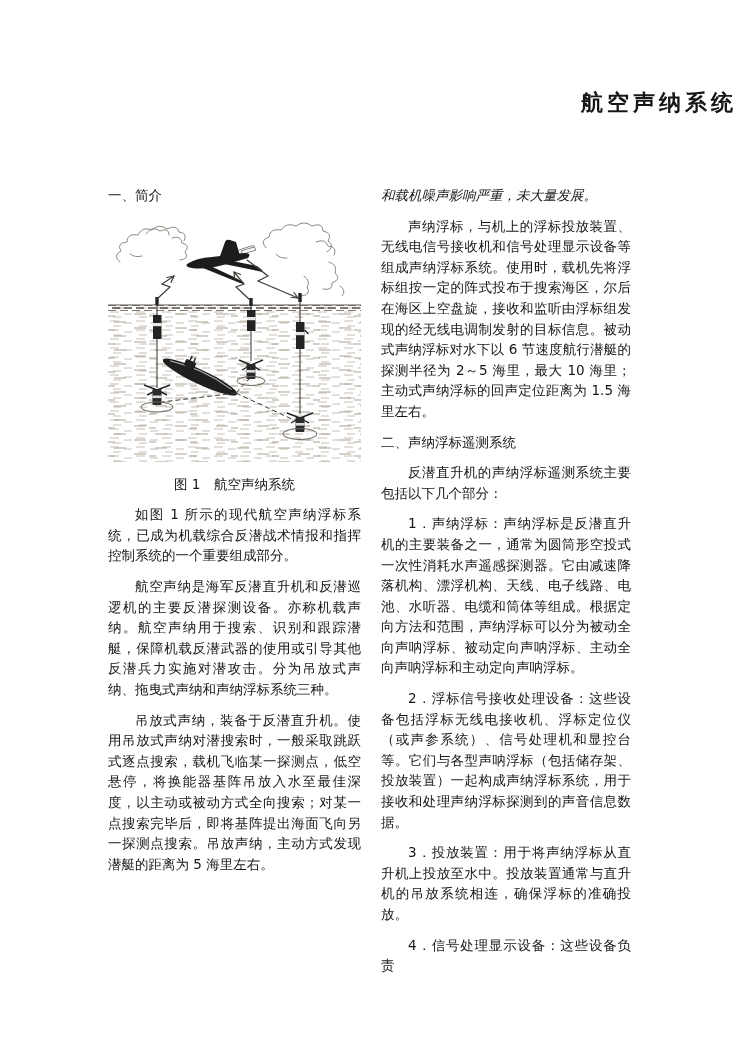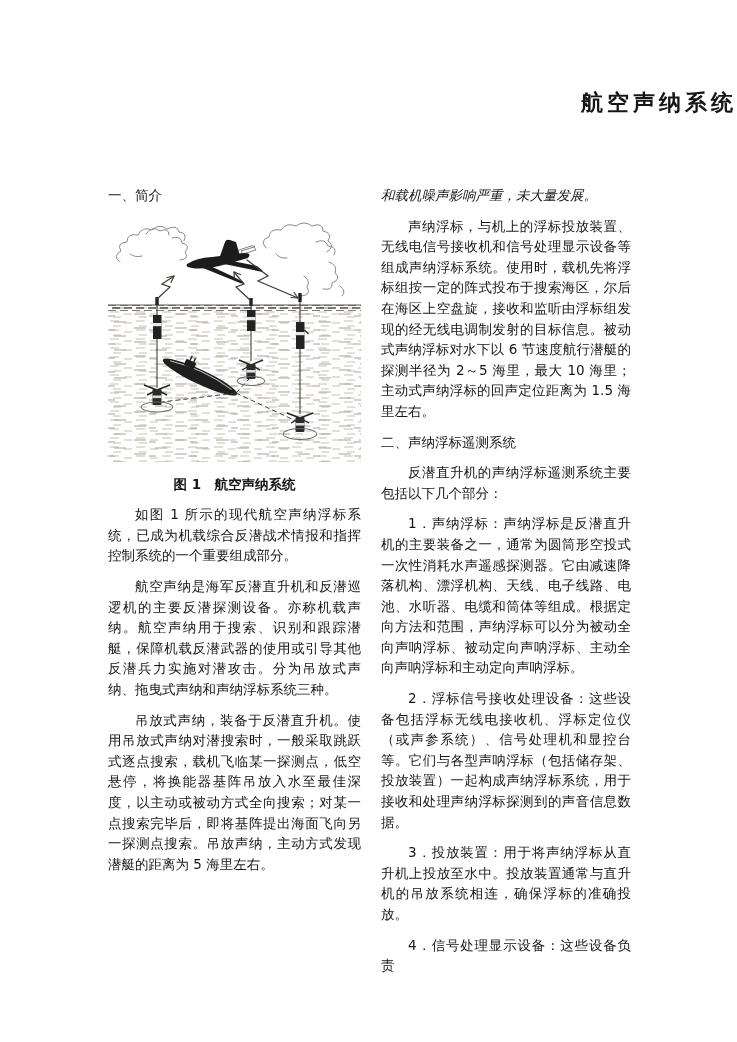--- a/index.html
+++ b/index.html
@@ -28,21 +28,21 @@
     text-align:justify;
     text-justify:inter-ideograph;
   }
   .col-left{left:108px;width:253px;}
   .col-right{left:381px;width:250px;}
   .para{margin:0 0 10px;text-indent:2em;}
   .no-indent{text-indent:0;font-style:italic;}
   .heading{margin:0 0 10px;text-indent:0;font-weight:normal;}
   .heading-mt{margin-top:4px;}
   figure.fig{margin:14px 0 6px;padding:0;}
-  .caption{margin:0 0 10px;text-indent:0;text-align:center;font-weight:bold;}
+  .caption{margin:0 0 10px;text-indent:0;text-align:center;}
   svg{display:block;}
 </style>
 </head>
 <body>
 
 <div class="page">
 
   <h1 class="title">航空声纳系统</h1>
 
   <div class="col col-left">

